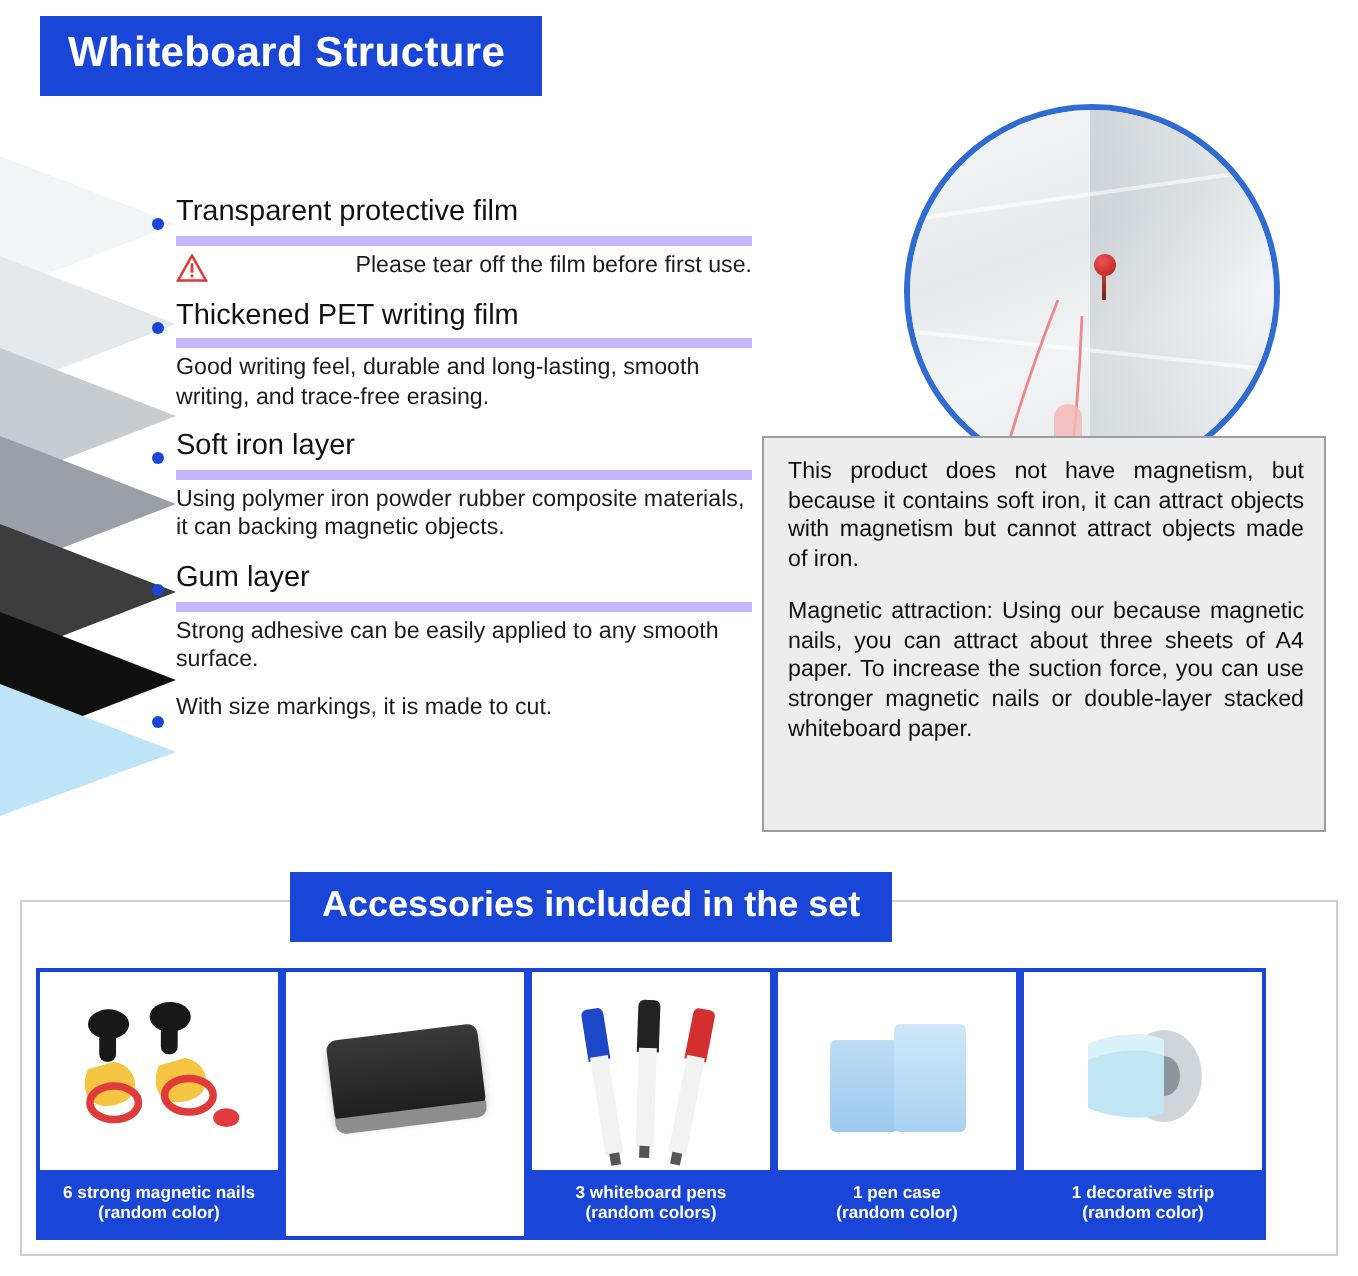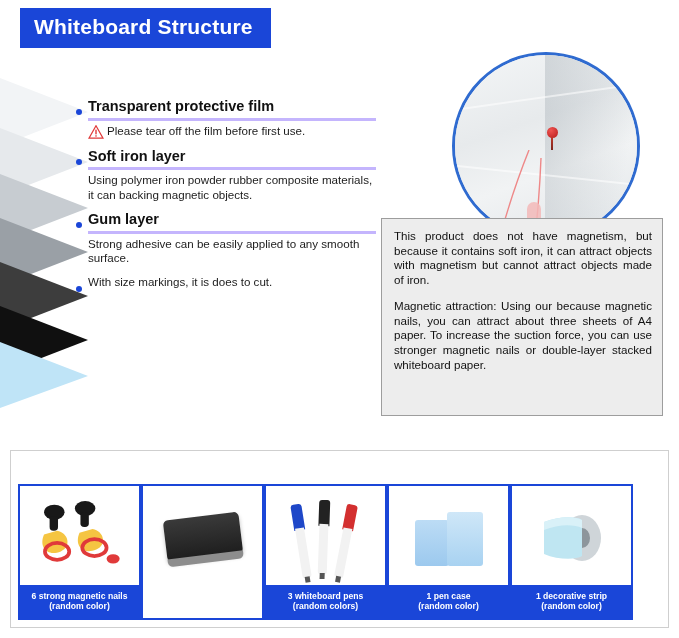--- a/index.html
+++ b/index.html
@@ -28,28 +28,28 @@
   .layers svg{display:block;}
 
   
   .list{position:absolute;left:76px;top:98px;width:300px;}
   .item{position:relative;margin-bottom:9px;}
   .item .bullet{
     position:absolute;left:0;top:11px;width:6px;height:6px;border-radius:50%;
     background:#1a46d8;
   }
   .item h3{
-    margin:0 0 1px 12px;font-size:14.5px;font-weight:bold;color:#111;
-    border-bottom:3px solid #c4b5fd;padding-bottom:3px;
+    margin:0 0 1px 12px;font-size:14.5px;font-weight:normal;color:#111;
+    border-bottom:5px solid #c4b5fd;padding-bottom:3px;
     line-height:1.15;
   }
   .item p{
     margin:3px 0 0 12px;font-size:11.6px;color:#1c1c1c;line-height:1.25;
   }
-  .warn-row{display:flex;align-items:flex-start;margin-left:12px;margin-top:3px;}
+  .warn-row{display:flex;align-items:flex-start;margin-left:12px;margin-top:3px;justify-content:space-between;}
   .warn-ico{width:16px;height:14px;flex:0 0 16px;margin-right:3px;margin-top:1px;}
   .warn-row p{margin:0;font-size:11.6px;}
 
   
   .photo{
     position:absolute;left:452px;top:52px;width:182px;height:182px;
     border-radius:50%;
     border:3px solid #2f6bd0;
     overflow:hidden;
     background:#e9ecef;
@@ -192,36 +192,41 @@
       <div class="warn-row">
         <svg class="warn-ico" viewBox="0 0 20 18">
           <polygon points="10,1 19,17 1,17" fill="none" stroke="#e03a3a" stroke-width="1.6"></polygon>
           <rect x="9.1" y="6" width="1.8" height="6" fill="#e03a3a"></rect>
           <rect x="9.1" y="13.2" width="1.8" height="1.8" fill="#e03a3a"></rect>
         </svg>
         <p>Please tear off the film before first use.</p>
       </div>
     </div>
 
+    <div class="item">
+      <span class="bullet"></span>
+      <h3>Thickened PET writing film</h3>
+      <p>Good writing feel, durable and long-lasting, smooth writing, and trace-free erasing.</p>
+    </div>
 
     <div class="item">
       <span class="bullet"></span>
       <h3>Soft iron layer</h3>
       <p>Using polymer iron powder rubber composite materials, it can backing magnetic objects.</p>
     </div>
 
     <div class="item">
       <span class="bullet"></span>
       <h3>Gum layer</h3>
       <p>Strong adhesive can be easily applied to any smooth surface.</p>
     </div>
 
     <div class="item">
       <span class="bullet"></span>
-      <p>With size markings, it is does to cut.</p>
+      <p>With size markings, it is made to cut.</p>
     </div>
 
   </div>
 
   <div class="photo">
     <div class="sheet"></div>
     <div class="shade"></div>
     <div class="fold f1"></div>
     <div class="fold f2"></div>
     <div class="nail">
@@ -238,20 +243,23 @@
     <circle cx="152" cy="125" r="11" fill="#f3b9b9" opacity="0.85"></circle>
     <circle cx="157" cy="230" r="9" fill="#f3b9b9" opacity="0.85"></circle>
   </svg>
 
   <div class="note">
     <p>This product does not have magnetism, but because it contains soft iron, it can attract objects with magnetism but cannot attract objects made of iron.</p>
     <p class="second">Magnetic attraction: Using our because magnetic nails, you can attract about three sheets of A4 paper. To increase the suction force, you can use stronger magnetic nails or double-layer stacked whiteboard paper.</p>
   </div>
 
   <div class="acc-panel"></div>
+  <div class="acc-title">
+    <div class="t">Accessories included in the set</div>
+  </div>
 
   <div class="cards">
 
     <div class="card">
       <div class="art">
         <svg class="nailcluster" viewBox="0 0 120 106">
           <ellipse cx="33" cy="28" rx="11" ry="8" fill="#181818"></ellipse>
           <rect x="28" y="32" width="9" height="16" rx="4" fill="#181818"></rect>
           <ellipse cx="66" cy="24" rx="11" ry="8" fill="#181818"></ellipse>
           <rect x="61" y="28" width="9" height="16" rx="4" fill="#181818"></rect>

